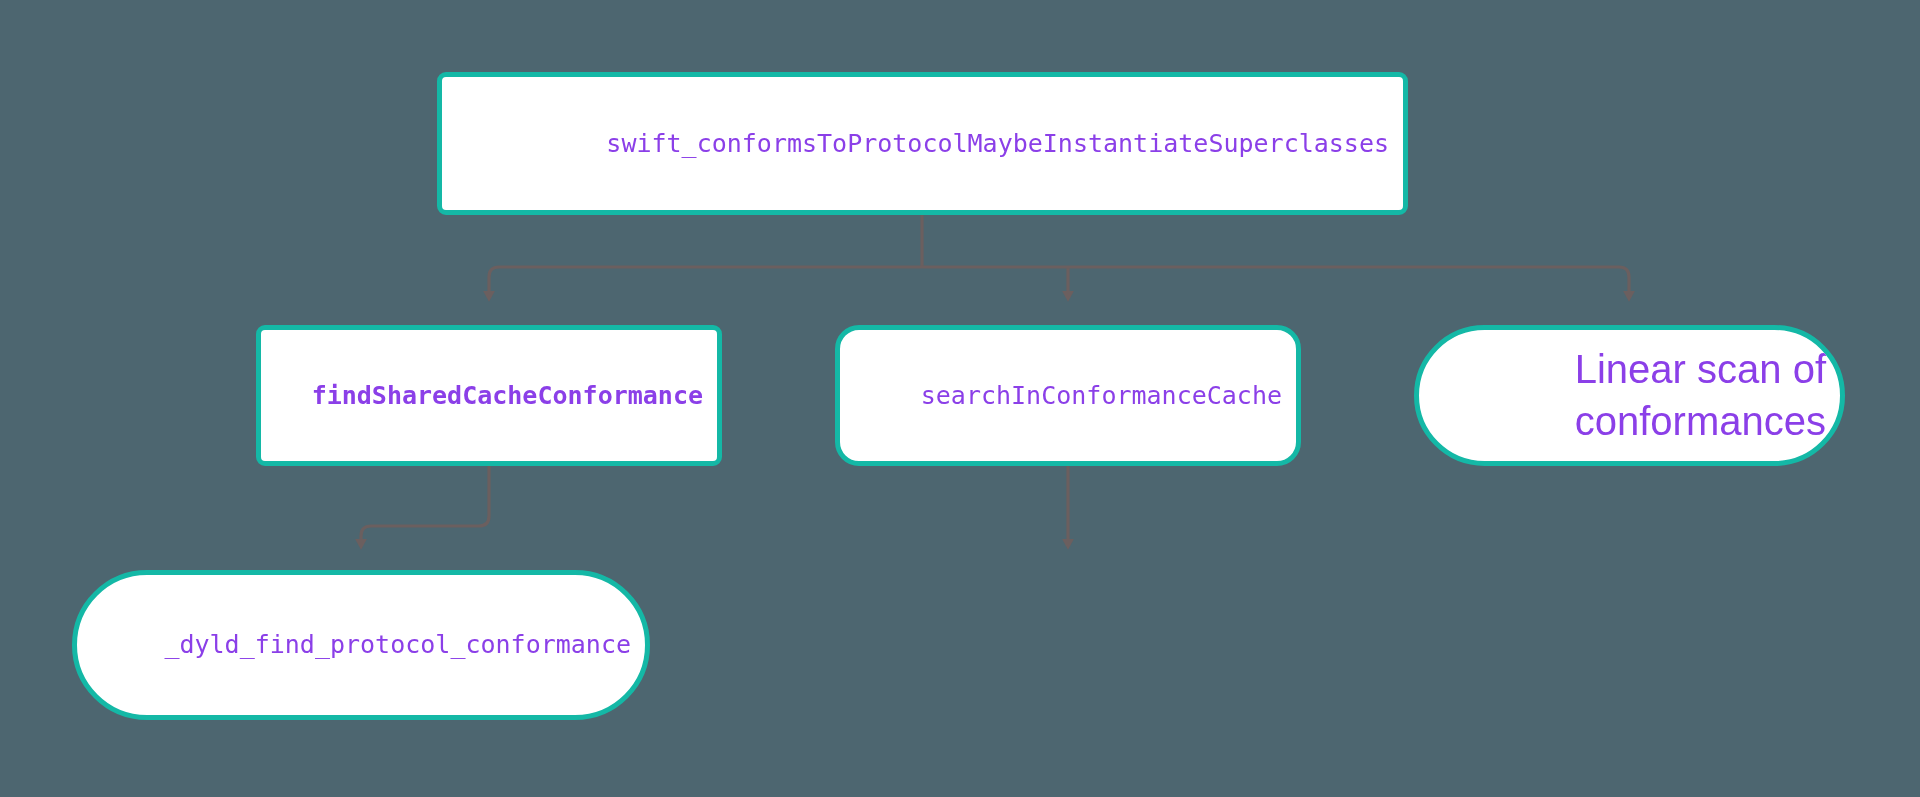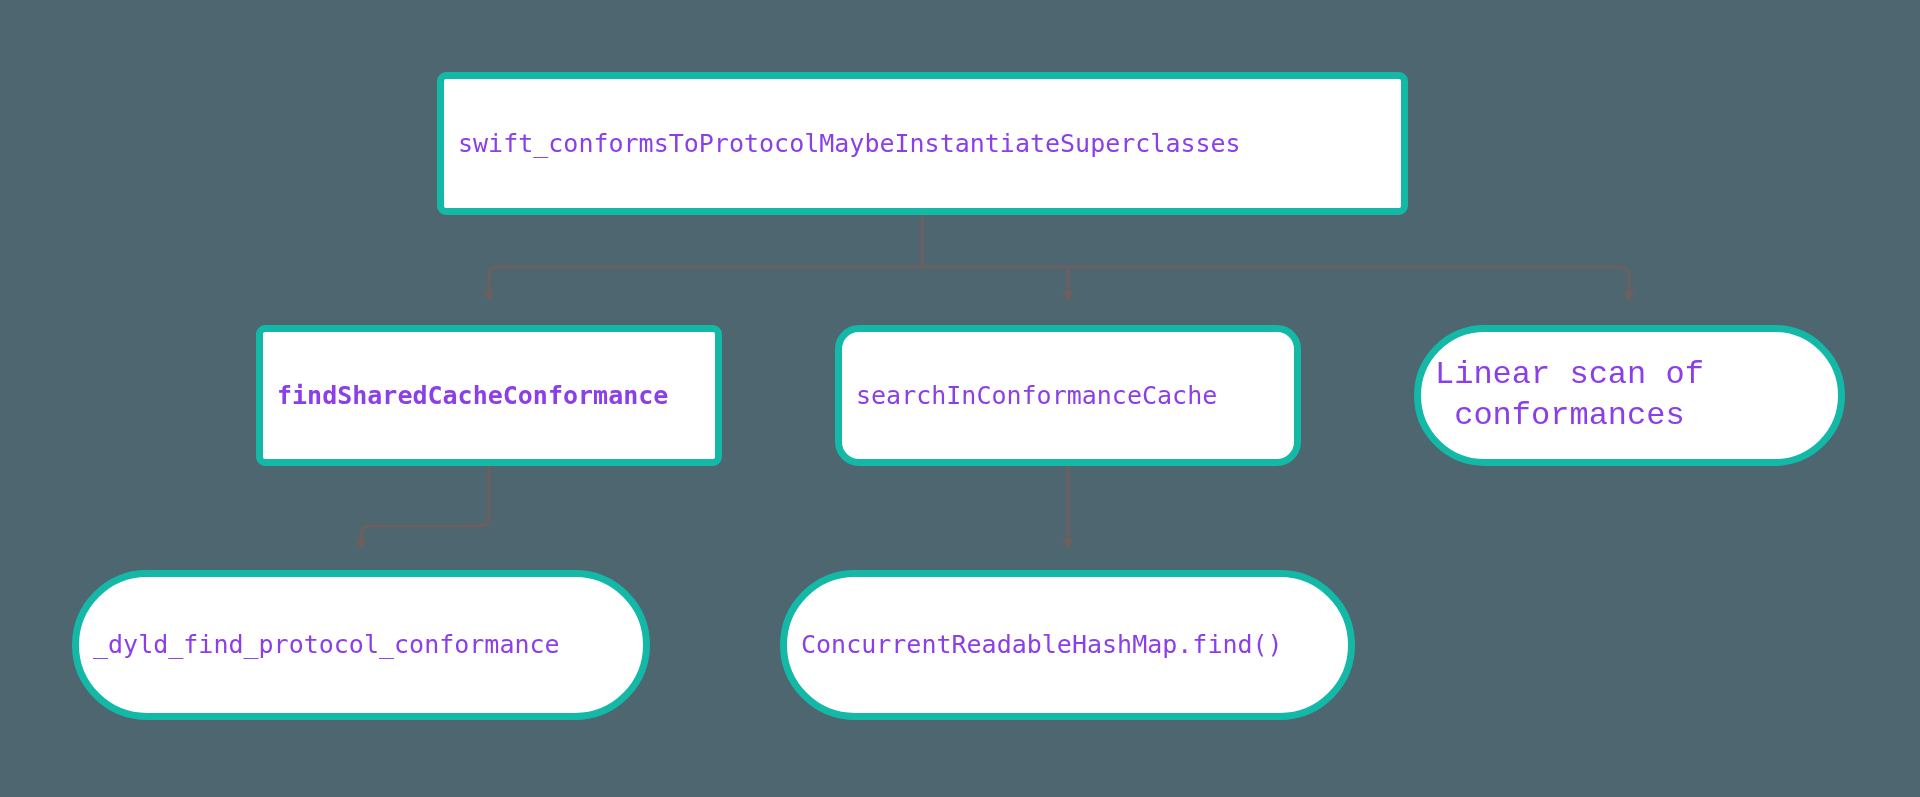--- a/index.html
+++ b/index.html
@@ -24,24 +24,24 @@
     left: 0;
     top: 0;
     width: 1920px;
     height: 797px;
     pointer-events: none;
   }
   .node {
     position: absolute;
     box-sizing: border-box;
     background: #ffffff;
-    border: 7px solid #14b8a6;
+    border: 5px solid #14b8a6;
     display: flex;
     align-items: center;
-    justify-content: flex-start;
+    justify-content: flex-end;
     text-align: center;
     overflow: hidden;
   }
   .node.rect {
     border-radius: 9px;
   }
   .node.stadium {
     border-radius: 999px;
   }
   .node-label {
@@ -49,22 +49,22 @@
     line-height: 1.28;
     white-space: pre-line;
     padding: 0 14px;
   }
   .mono {
     font-family: "DejaVu Sans Mono", "Liberation Mono", monospace;
     font-size: 25px;
     letter-spacing: 0px;
   }
   .sans {
-    font-family: Liberation Mono, monospace;
-    font-size: 32px;
+    font-family: Liberation Sans, sans-serif;
+    font-size: 40px;
   }
 
   
   #node-root        { left: 437px;  top: 72px;  width: 971px; height: 143px; }
   #node-findshared  { left: 256px;  top: 325px; width: 466px; height: 141px; font-weight: bold; }
   #node-searchcache { left: 835px;  top: 325px; width: 466px; height: 141px; border-radius: 24px; }
   #node-linearscan  { left: 1414px; top: 325px; width: 431px; height: 141px; }
   #node-dyldfind    { left: 72px;   top: 570px; width: 578px; height: 150px; }
   #node-hashmapfind { left: 780px;  top: 570px; width: 575px; height: 150px; }
 </style>
@@ -109,17 +109,14 @@
 
   <div id="node-linearscan" class="node stadium">
     <span class="node-label sans">Linear scan of
 conformances</span>
   </div>
 
   <div id="node-dyldfind" class="node stadium">
     <span class="node-label mono">_dyld_find_protocol_conformance</span>
   </div>
 
-  <div id="node-hashmapfind" class="node stadium">
-    <span class="node-label mono">ConcurrentReadableHashMap.find()</span>
-  </div>
 
 </div>
 
 </body></html>

